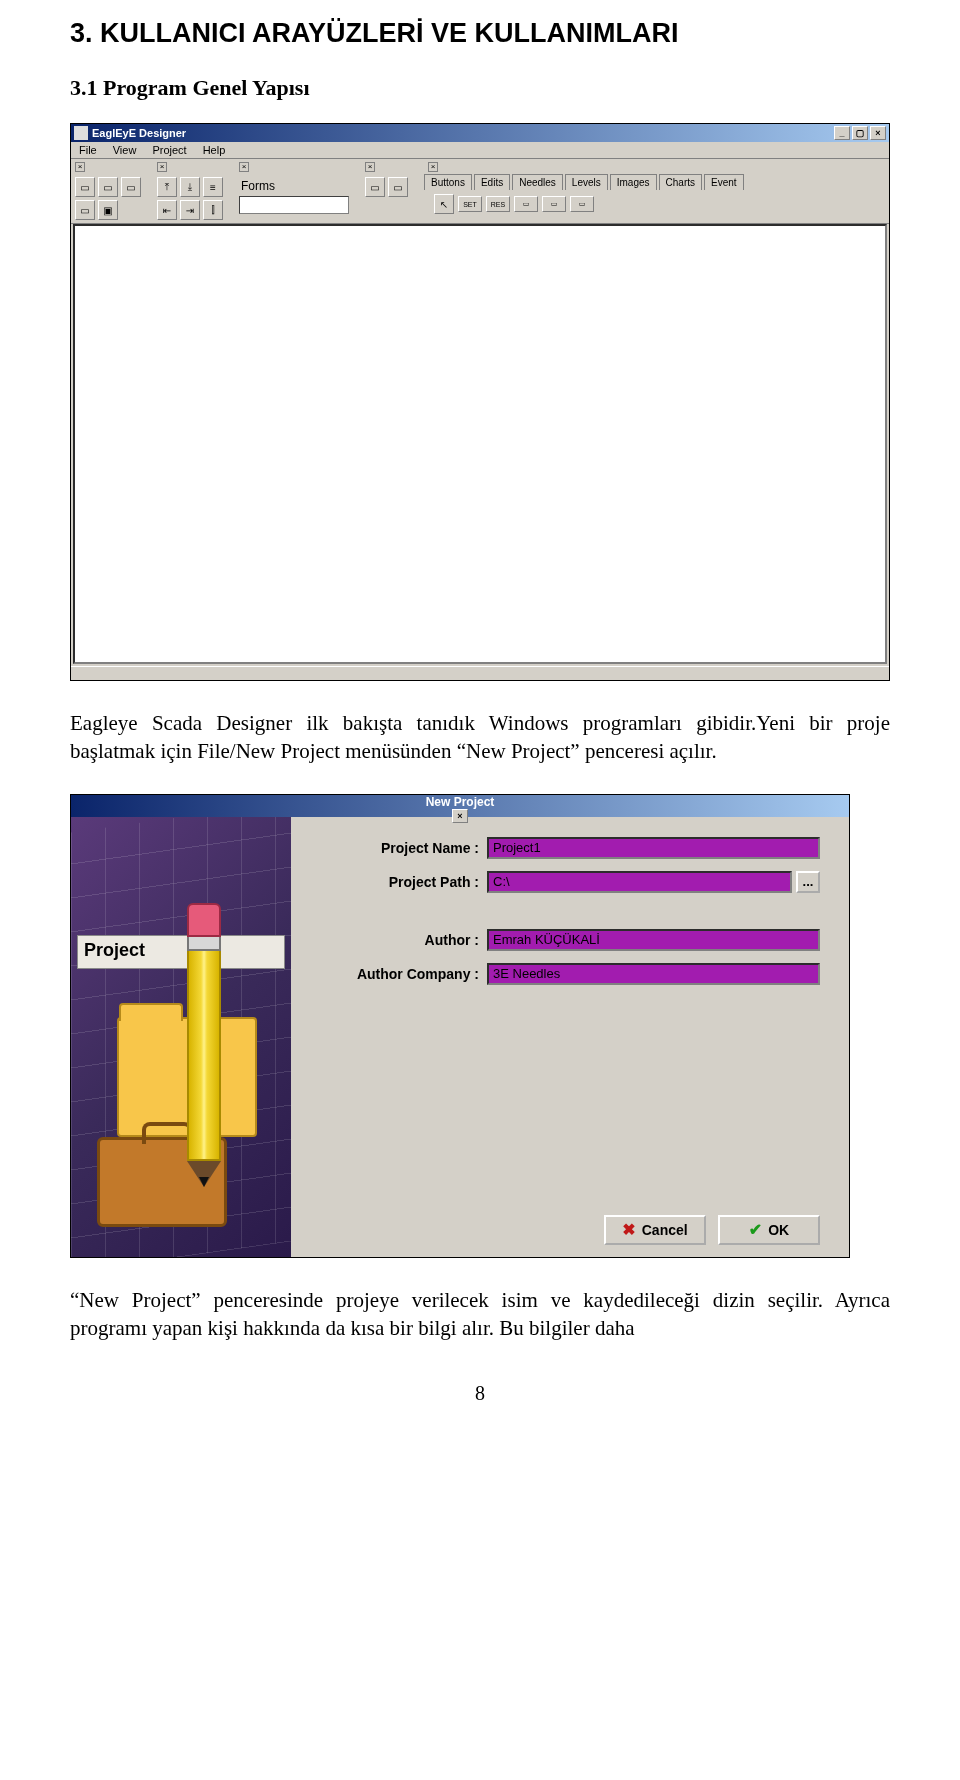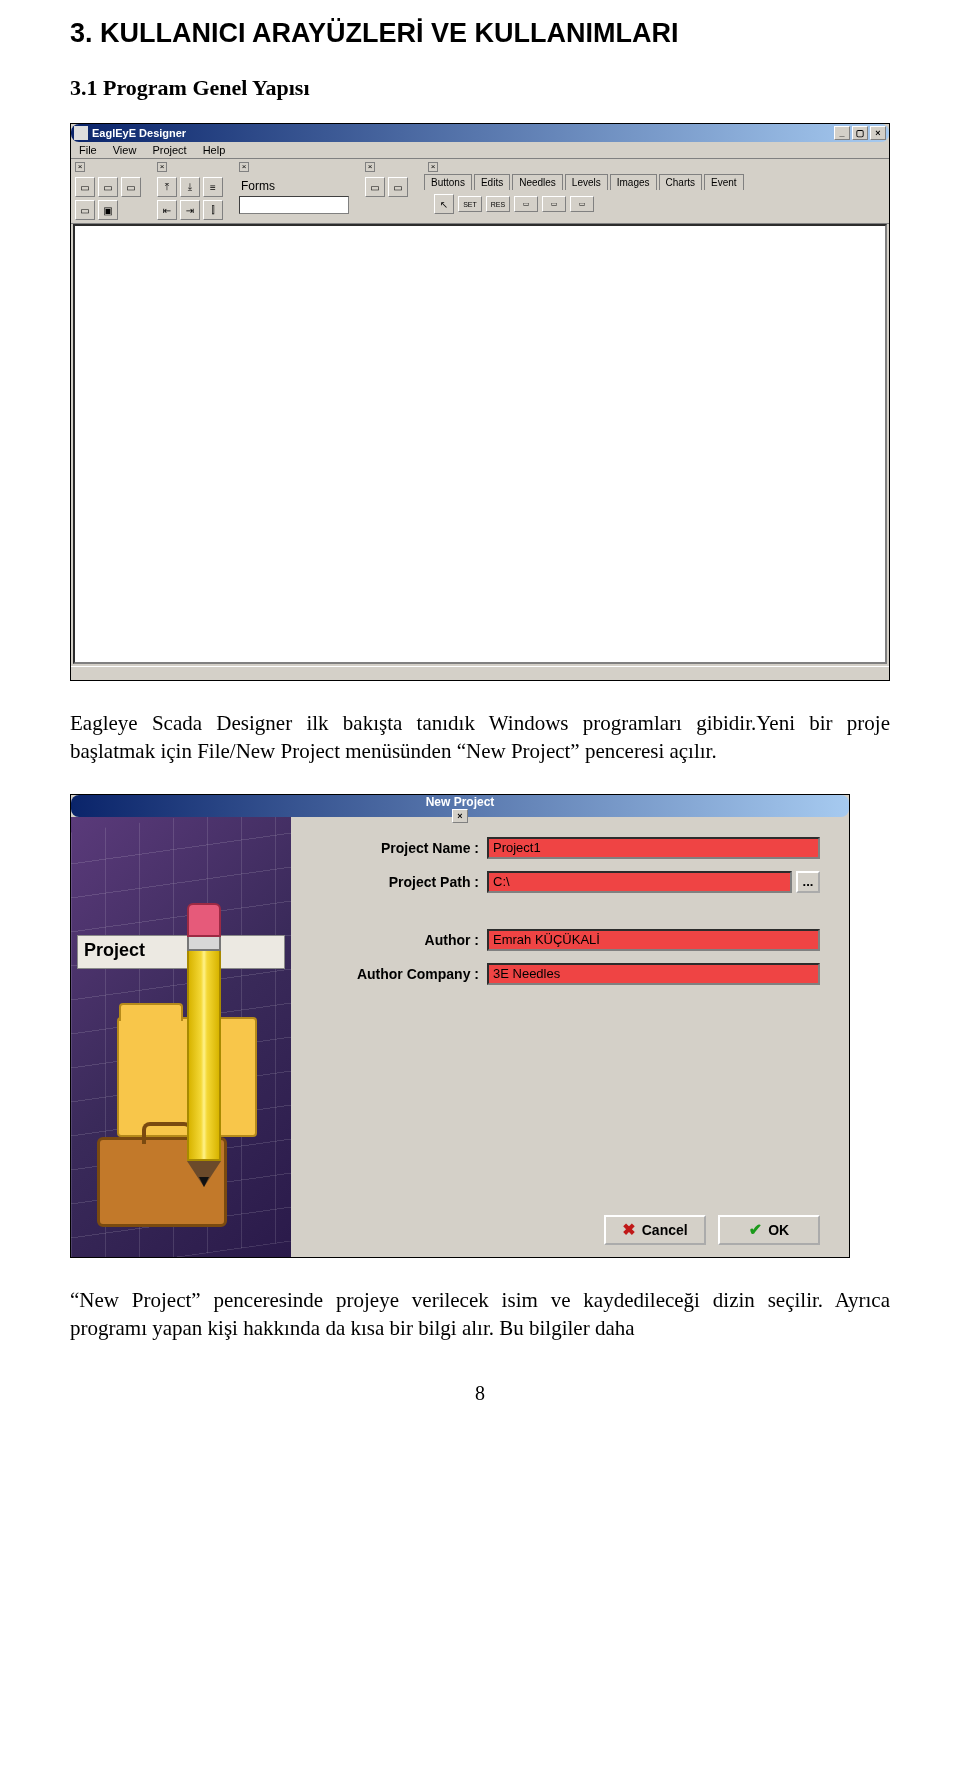--- a/index.html
+++ b/index.html
@@ -37,21 +37,20 @@
     font-family: "MS Sans Serif", Tahoma, sans-serif;
     font-size: 11px;
   }
   .titlebar {
     height: 18px;
     background: linear-gradient(90deg,#0a246a 0%,#a6caf0 100%);
     color:#fff;
     display:flex; align-items:center;
     padding:0 3px;
     font-weight:700;
-    border-radius:8px;
   }
   .titlebar .tb-icon{width:14px;height:14px;background:#ddd;margin-right:4px;}
   .titlebar .tb-spacer{flex:1;}
   .winbtns{display:flex;gap:2px;}
   .winbtn{width:16px;height:14px;background:#d4d0c8;border:1px solid #fff;border-right-color:#808080;border-bottom-color:#808080;display:flex;align-items:center;justify-content:center;font-size:9px;font-weight:700;color:#000;}
   .menubar{display:flex;gap:16px;padding:2px 8px;border-bottom:1px solid #808080;}
   .menubar span{cursor:default;}
   .toolbars{display:flex;align-items:flex-start;padding:3px 4px;border-bottom:1px solid #808080;}
   .tbgrp{display:flex;flex-direction:column;gap:3px;margin-right:8px;}
   .tbgrp.row{flex-direction:row;gap:3px;align-items:center;}
@@ -90,21 +89,21 @@
   .pencil .tip{width:0;height:0;border-left:17px solid transparent;border-right:17px solid transparent;border-top:26px solid #6b4a2a;margin:0 auto;}
   .pencil .lead{width:0;height:0;border-left:5px solid transparent;border-right:5px solid transparent;border-top:10px solid #111;margin:-26px auto 0;position:relative;top:16px;}
   .briefcase{position:absolute;left:26px;bottom:30px;width:130px;height:90px;background:#c2792a;border:3px solid #7a4a10;border-radius:6px;}
   .briefcase::before{content:"";position:absolute;top:-18px;left:42px;width:42px;height:18px;border:4px solid #7a4a10;border-bottom:none;border-radius:8px 8px 0 0;}
   .folder{position:absolute;left:46px;top:200px;width:140px;height:120px;background:#f8c64a;border:2px solid #b68a1a;border-radius:4px;}
   .folder::before{content:"";position:absolute;top:-16px;left:0;width:60px;height:16px;background:#f8c64a;border:2px solid #b68a1a;border-bottom:none;border-radius:4px 4px 0 0;}
 
   .dlg-main{flex:1;padding:20px 29px 12px 16px;display:flex;flex-direction:column;}
   .frow{display:flex;align-items:center;margin-bottom:12px;}
   .flabel{width:180px;text-align:right;padding-right:8px;font-weight:700;font-size:14px;}
-  .finput{flex:1;height:22px;background:#ef4444;border:2px inset #808080;padding:1px 4px;font-size:13px;white-space:nowrap;overflow:hidden;}
+  .finput{flex:1;height:22px;background:#a21caf;border:2px inset #808080;padding:1px 4px;font-size:13px;white-space:nowrap;overflow:hidden;}
   .browse{width:24px;height:22px;margin-left:4px;background:#d4d0c8;border:2px outset #fff;display:flex;align-items:center;justify-content:center;font-weight:700;}
   .dlg-btnrow{margin-top:auto;display:flex;justify-content:flex-end;gap:12px;padding-top:30px;}
   .dbtn{min-width:102px;height:30px;background:#d4d0c8;border:2px outset #fff;display:flex;align-items:center;justify-content:center;gap:6px;font-weight:700;font-size:14px;}
   .xmark{color:#c01818;font-size:16px;font-weight:900;}
   .check{color:#1a9a1a;font-size:16px;font-weight:900;}
 
   .pagenum{text-align:center;font-size:20px;margin-top:40px;}
 </style>
 </head>
 <body>

